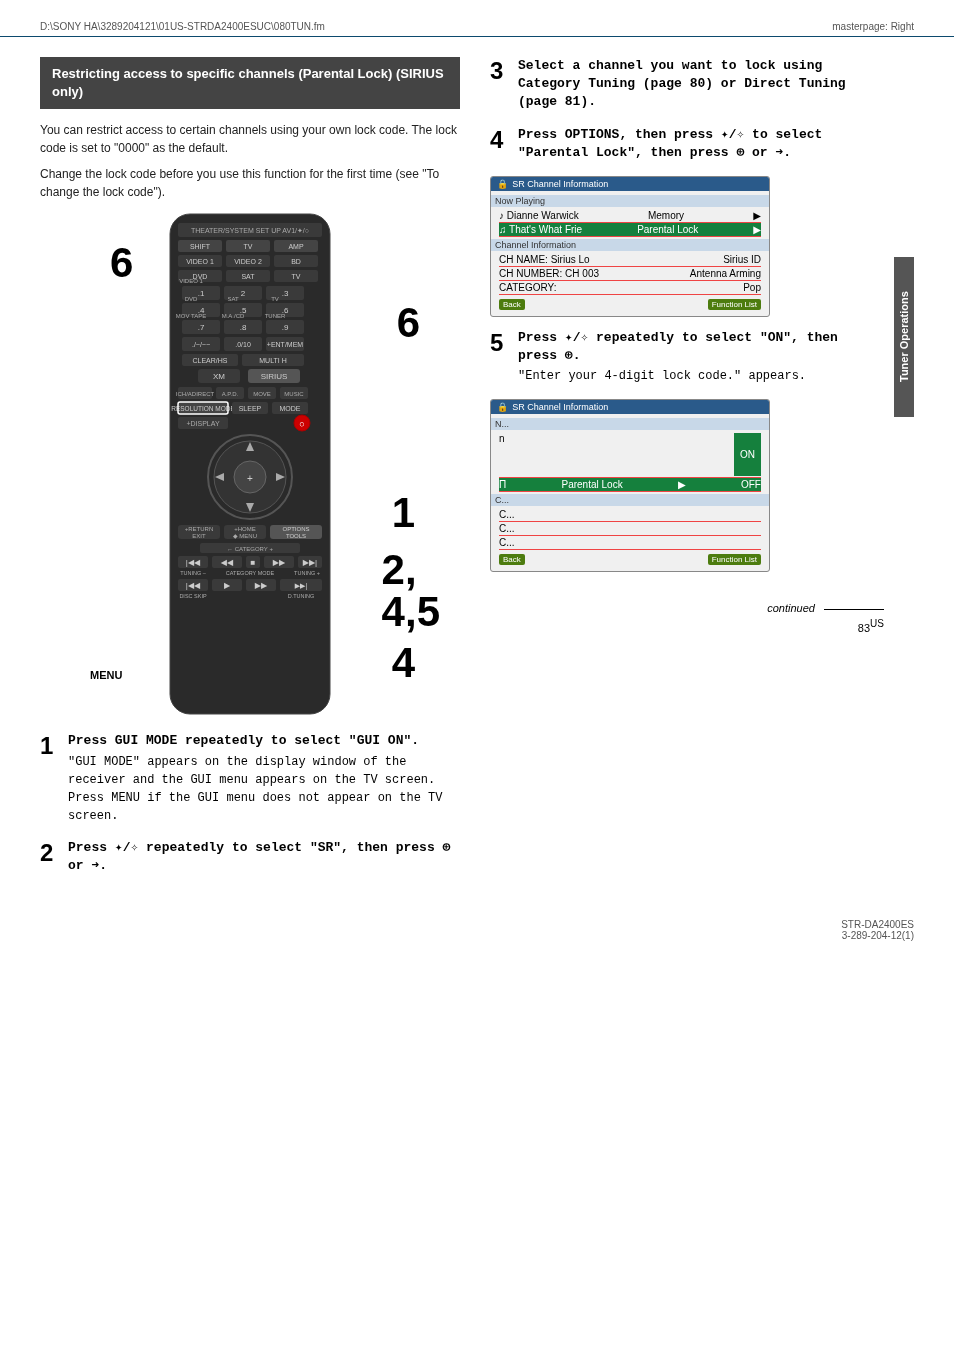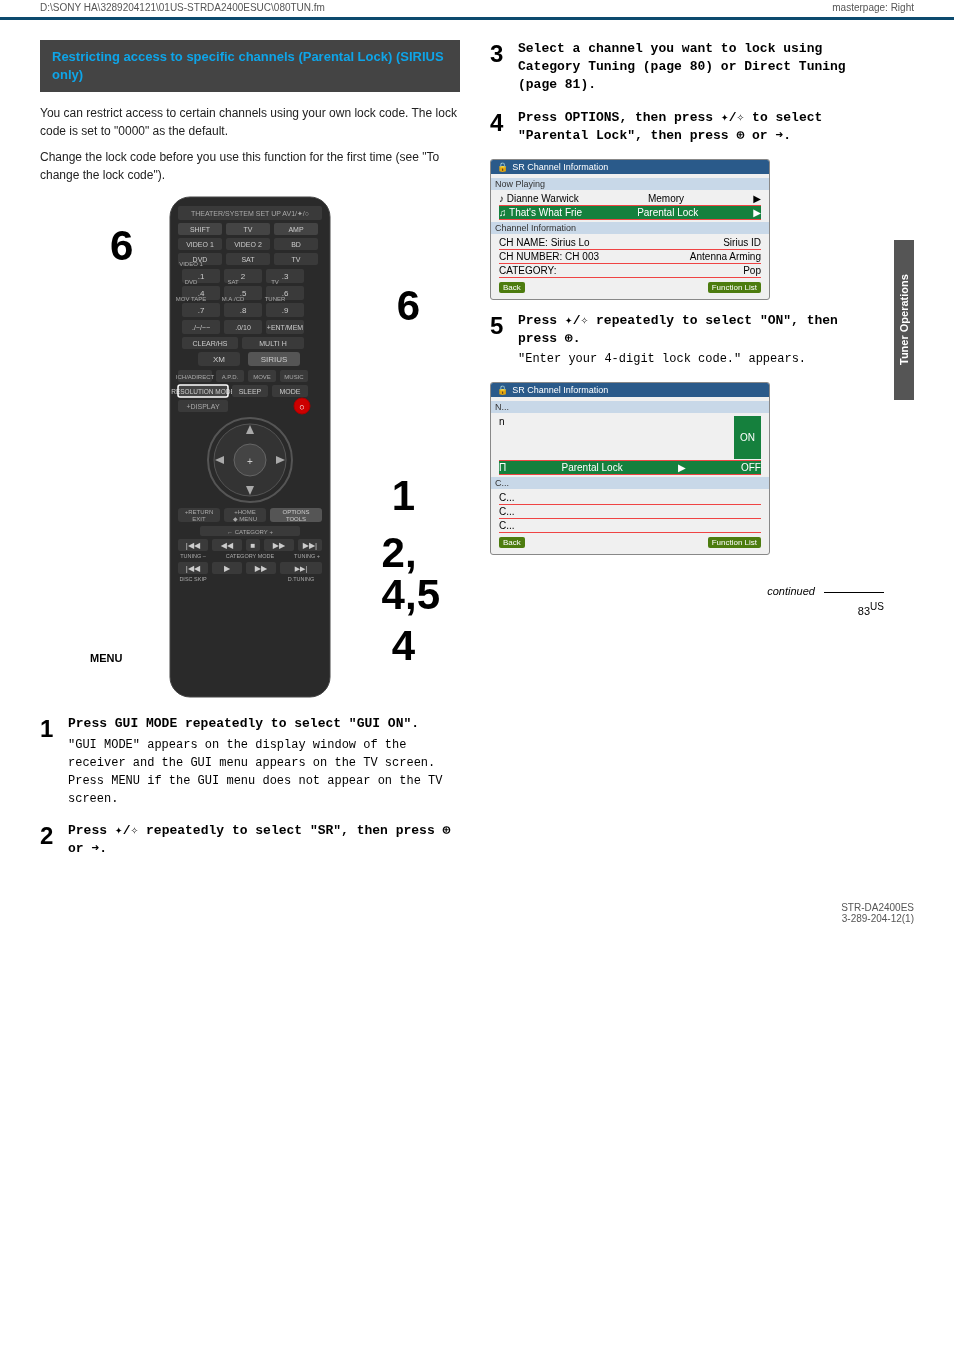--- a/index.html
+++ b/index.html
@@ -9,44 +9,44 @@
       background: #fff;
       font-family: Arial, Helvetica, sans-serif;
       font-size: 13px;
       color: #000;
       position: relative;
     }
 
     .page-header {
       display: flex;
       justify-content: space-between;
-      padding: 2px 40px 4px 40px;
+      padding: 21px 40px 4px 40px;
       font-size: 10px;
       color: #555;
-      border-bottom: 3px solid #0c4a6e;
+      border-bottom: 1px solid #0c4a6e;
     }
 
     .page-content {
       display: flex;
       padding: 20px 40px;
       gap: 30px;
     }
 
     .left-column {
       width: 420px;
       flex-shrink: 0;
     }
 
     .right-column {
       flex: 1;
     }
 
     .section-header {
       background: #444;
-      color: #0ea5e9;
+      color: #ffffff;
       font-weight: bold;
       font-size: 13px;
       padding: 8px 12px;
       margin-bottom: 12px;
       line-height: 1.4;
     }
 
     .body-text {
       font-size: 12px;
       line-height: 1.5;

